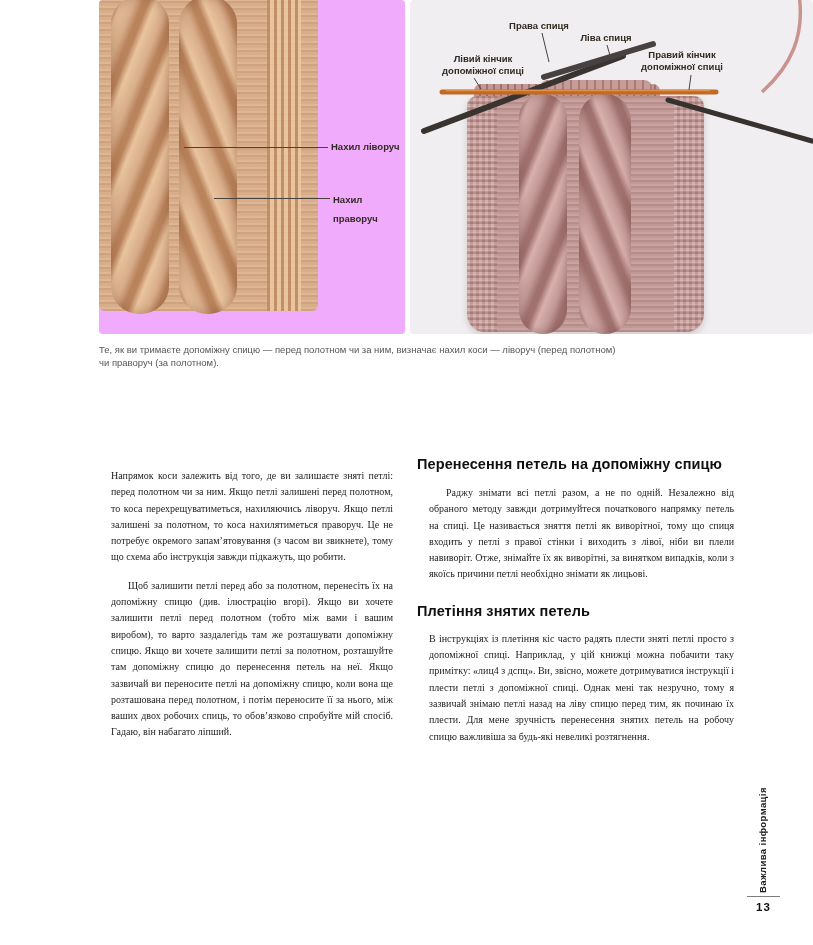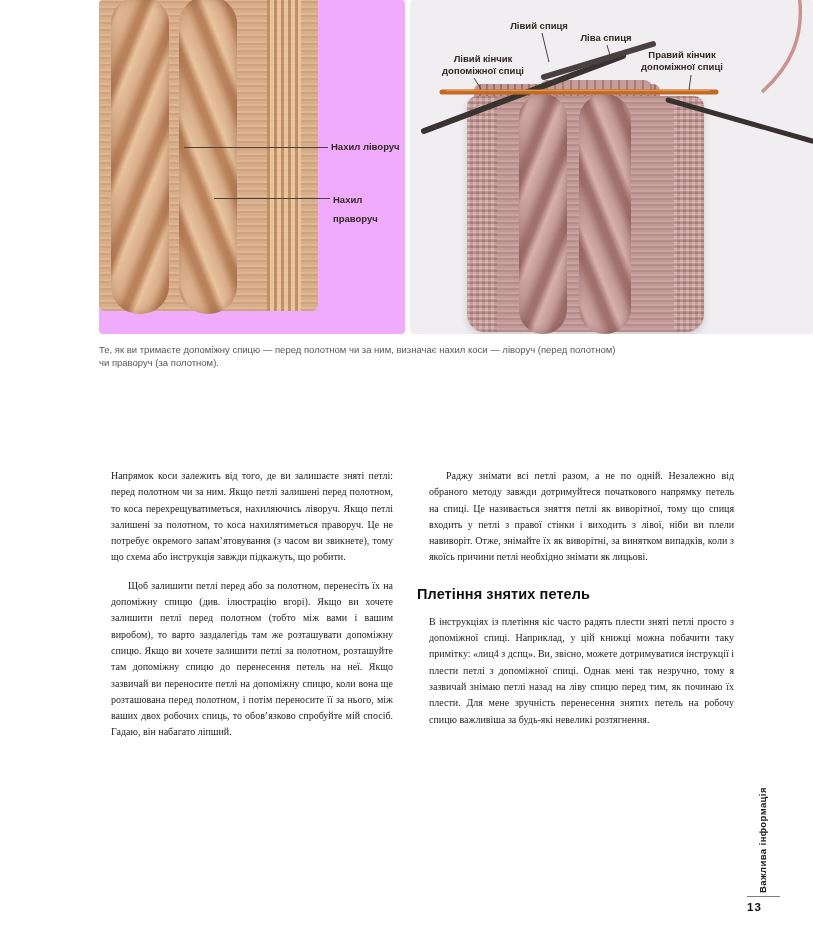--- a/index.html
+++ b/index.html
@@ -73,21 +73,21 @@
           font-size:14.5px;line-height:16px;color:#101010;letter-spacing:.1px;}
   .col h3.h2{margin-top:20px;margin-bottom:12px;}
   .col p{margin:12px;font-family:"Liberation Serif",serif;font-size:10px;line-height:16.3px;
          text-align:justify;}
   .col p.indent{text-indent:17px;}
 
   
   .sidebar-label{position:absolute;left:757px;top:893px;transform-origin:0 0;transform:rotate(-90deg);
     font-weight:bold;font-size:9.5px;letter-spacing:.4px;color:#1a1a1a;white-space:nowrap;}
   .folio-rule{position:absolute;left:747px;top:896px;width:33px;height:1px;background:#7d7d7d;}
-  .folio{position:absolute;left:747px;top:901px;width:33px;text-align:left;
+  .folio{position:absolute;left:747px;top:901px;width:33px;text-align:center;
          font-weight:bold;font-size:11.5px;letter-spacing:1px;color:#111;}
 </style>
 </head>
 <body>
 
 <div class="page">
 
   <div class="photo photo-left">
     <div class="swatch-beige">
       <div class="cable c1"></div>
@@ -115,37 +115,38 @@
       <line x1="14" y1="131" x2="213" y2="56" stroke="#3a3431" stroke-width="6" stroke-linecap="round"></line>
       <line x1="134" y1="77" x2="243" y2="44" stroke="#474140" stroke-width="6" stroke-linecap="round"></line>
       <line x1="258" y1="100" x2="402" y2="141" stroke="#38322f" stroke-width="5" stroke-linecap="round"></line>
       <line x1="32" y1="92" x2="306" y2="92" stroke="#c06a26" stroke-width="5" stroke-linecap="round"></line>
       <line x1="36" y1="90.5" x2="300" y2="90.5" stroke="#e18f44" stroke-width="1.4"></line>
       <line x1="132" y1="33" x2="139" y2="62" stroke="#4a433c" stroke-width="1"></line>
       <line x1="197" y1="45" x2="201" y2="59" stroke="#4a433c" stroke-width="1"></line>
       <line x1="64" y1="78" x2="71" y2="89" stroke="#4a433c" stroke-width="1"></line>
       <line x1="281" y1="75" x2="279" y2="90" stroke="#4a433c" stroke-width="1"></line>
     </svg>
-    <div class="callout center lbl-right-needle">Лівий спиця</div>
+    <div class="callout center lbl-right-needle">Права спиця</div>
     <div class="callout center lbl-left-needle">Ліва спиця</div>
     <div class="callout center lbl-left-tip">Лівий кінчик
 допоміжної спиці</div>
     <div class="callout center lbl-right-tip">Правий кінчик
 допоміжної спиці</div>
   </div>
 
   <div class="caption">Те, як ви тримаєте допоміжну спицю — перед полотном чи за ним, визначає нахил коси — ліворуч (перед полотном)
 чи праворуч (за полотном).</div>
 
   <div class="col col-left">
     <p>Напрямок коси залежить від того, де ви залишаєте зняті петлі: перед полотном чи за ним. Якщо петлі залишені перед полотном, то коса перехрещуватиметься, нахиляючись ліворуч. Якщо петлі залишені за полотном, то коса нахилятиметься праворуч. Це не потребує окремого запам’ятовування (з часом ви звикнете), тому що схема або інструкція завжди підкажуть, що робити.</p>
     <p class="indent">Щоб залишити петлі перед або за полотном, перенесіть їх на допоміжну спицю (див. ілюстрацію вгорі). Якщо ви хочете залишити петлі перед полотном (тобто між вами і вашим виробом), то варто заздалегідь там же розташувати допоміжну спицю. Якщо ви хочете залишити петлі за полотном, розташуйте там допоміжну спицю до перенесення петель на неї. Якщо зазвичай ви переносите петлі на допоміжну спицю, коли вона ще розташована перед полотном, і потім переносите її за нього, між ваших двох робочих спиць, то обов’язково спробуйте мій спосіб. Гадаю, він набагато ліпший.</p>
   </div>
 
   <div class="col col-right">
+    <h3>Перенесення петель на допоміжну спицю</h3>
     <p class="indent">Раджу знімати всі петлі разом, а не по одній. Незалежно від обраного методу завжди дотримуйтеся початкового напрямку петель на спиці. Це називається зняття петлі як виворітної, тому що спиця входить у петлі з правої стінки і виходить з лівої, ніби ви плели навиворіт. Отже, знімайте їх як виворітні, за винятком випадків, коли з якоїсь причини петлі необхідно знімати як лицьові.</p>
     <h3 class="h2">Плетіння знятих петель</h3>
     <p>В інструкціях із плетіння кіс часто радять плести зняті петлі просто з допоміжної спиці. Наприклад, у цій книжці можна побачити таку примітку: «лиц4 з дспц». Ви, звісно, можете дотримуватися інструкції і плести петлі з допоміжної спиці. Однак мені так незручно, тому я зазвичай знімаю петлі назад на ліву спицю перед тим, як починаю їх плести. Для мене зручність перенесення знятих петель на робочу спицю важливіша за будь-які невеликі розтягнення.</p>
   </div>
 
   <div class="sidebar-label">Важлива інформація</div>
   <div class="folio-rule"></div>
   <div class="folio">13</div>
 
 </div>

